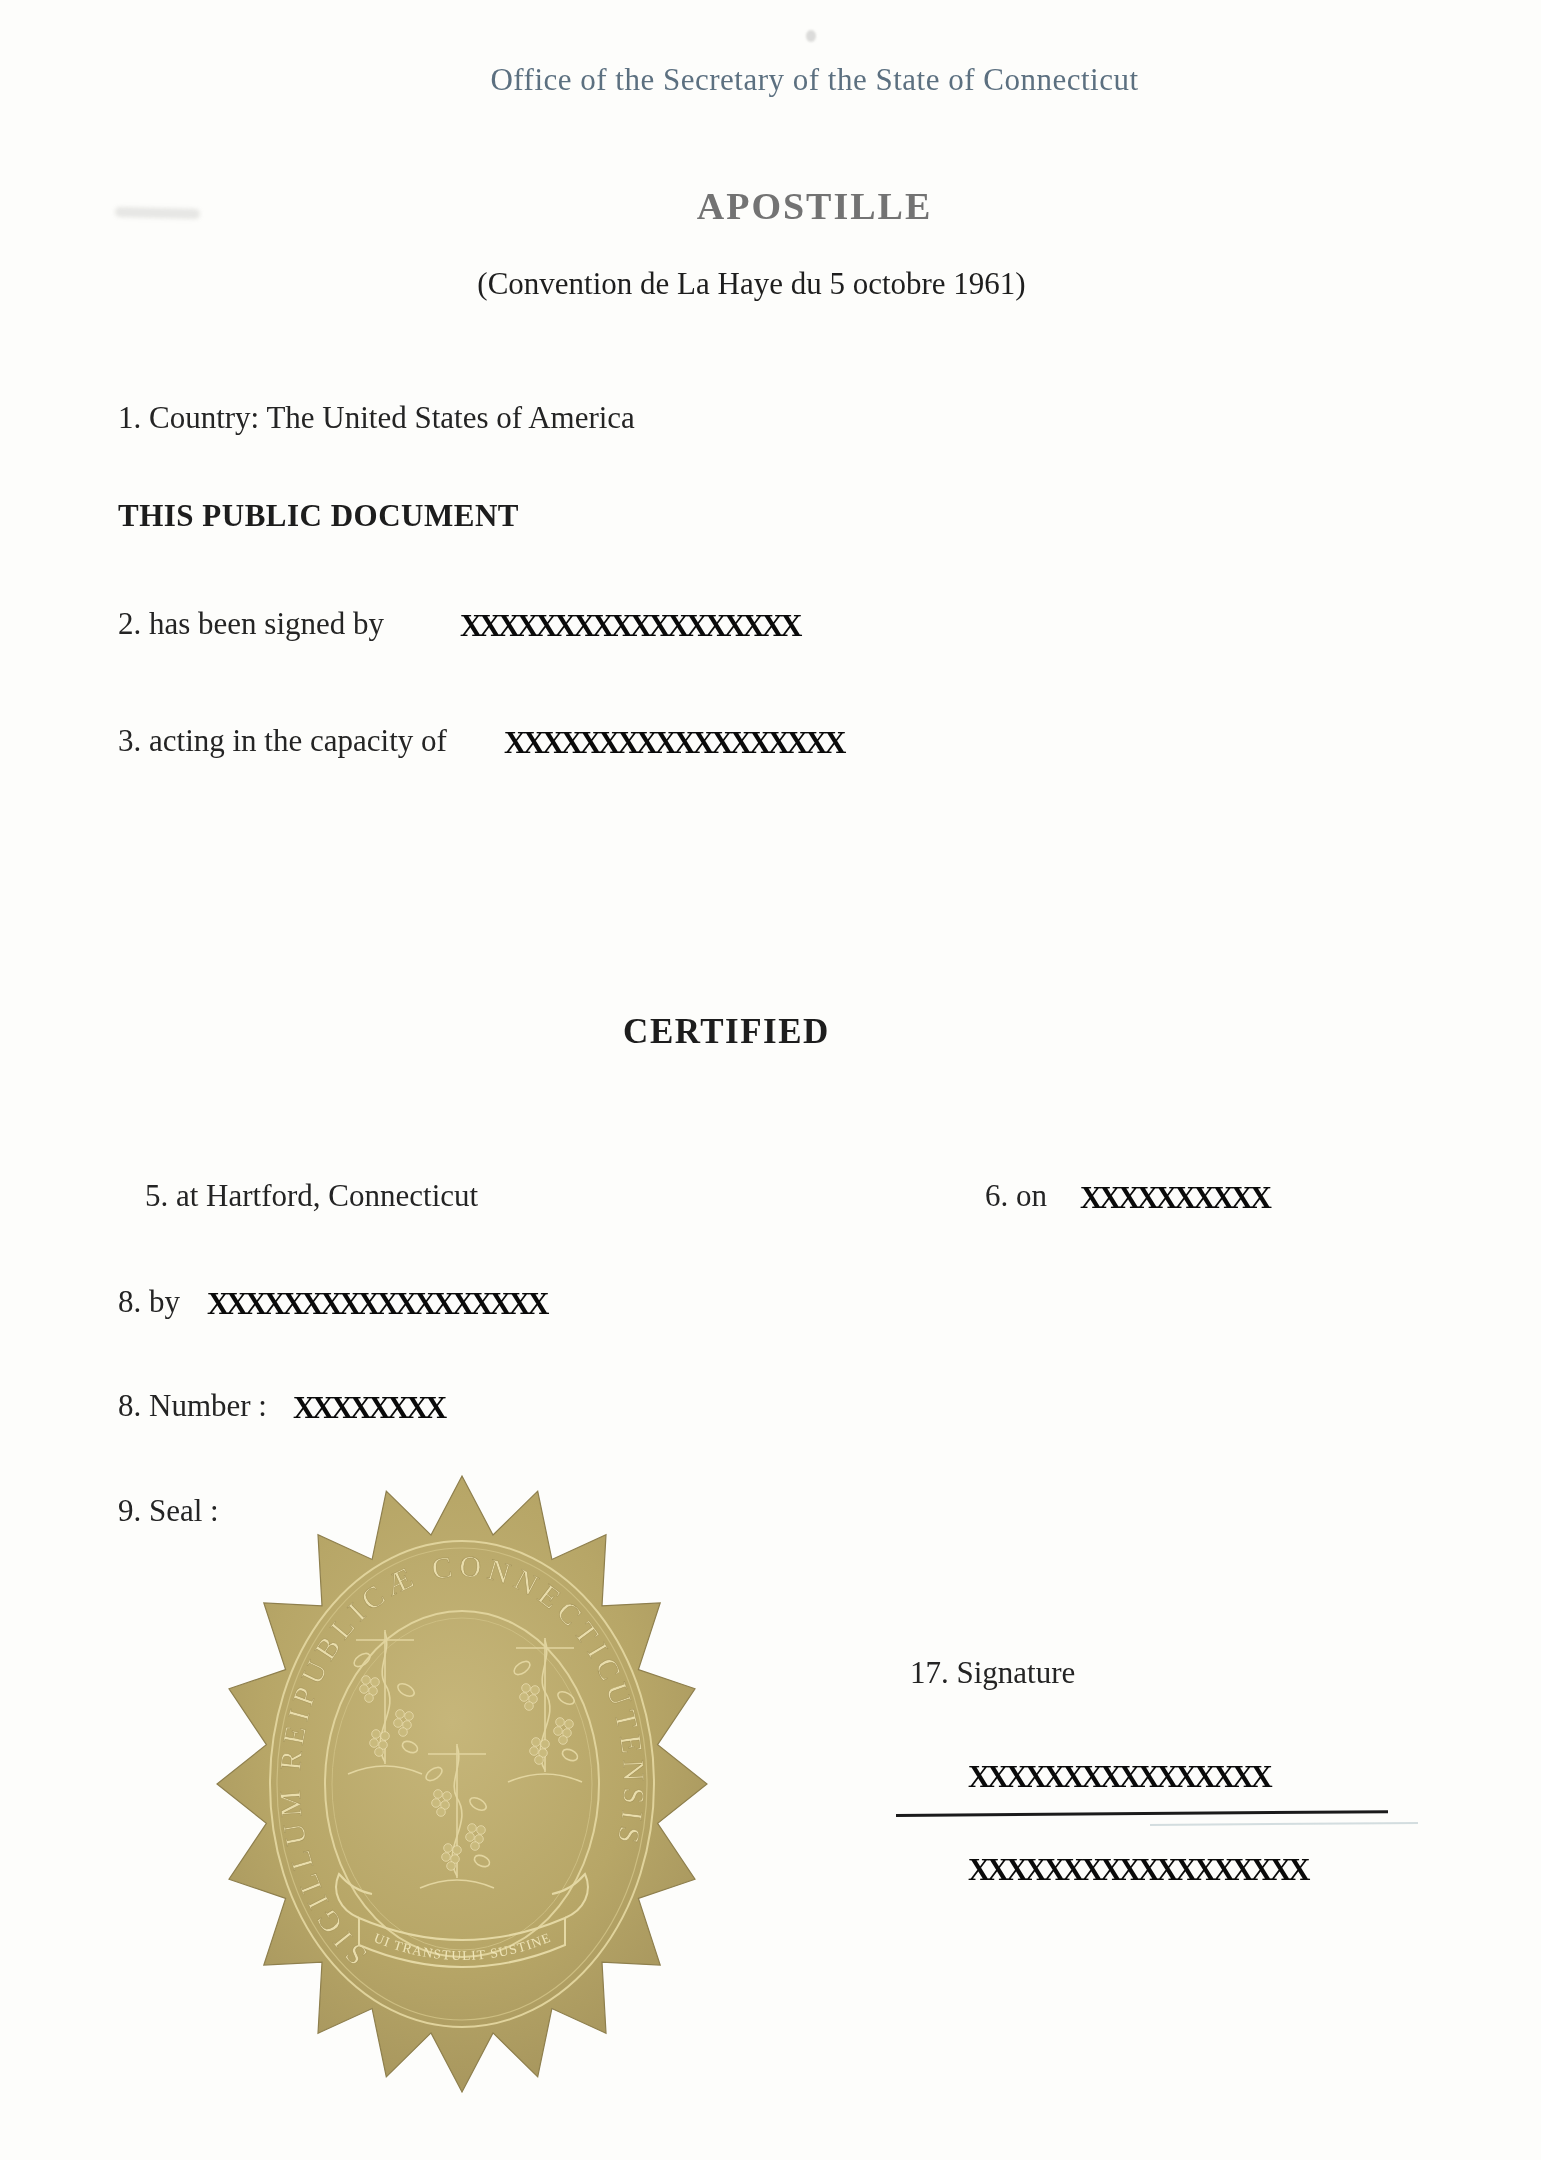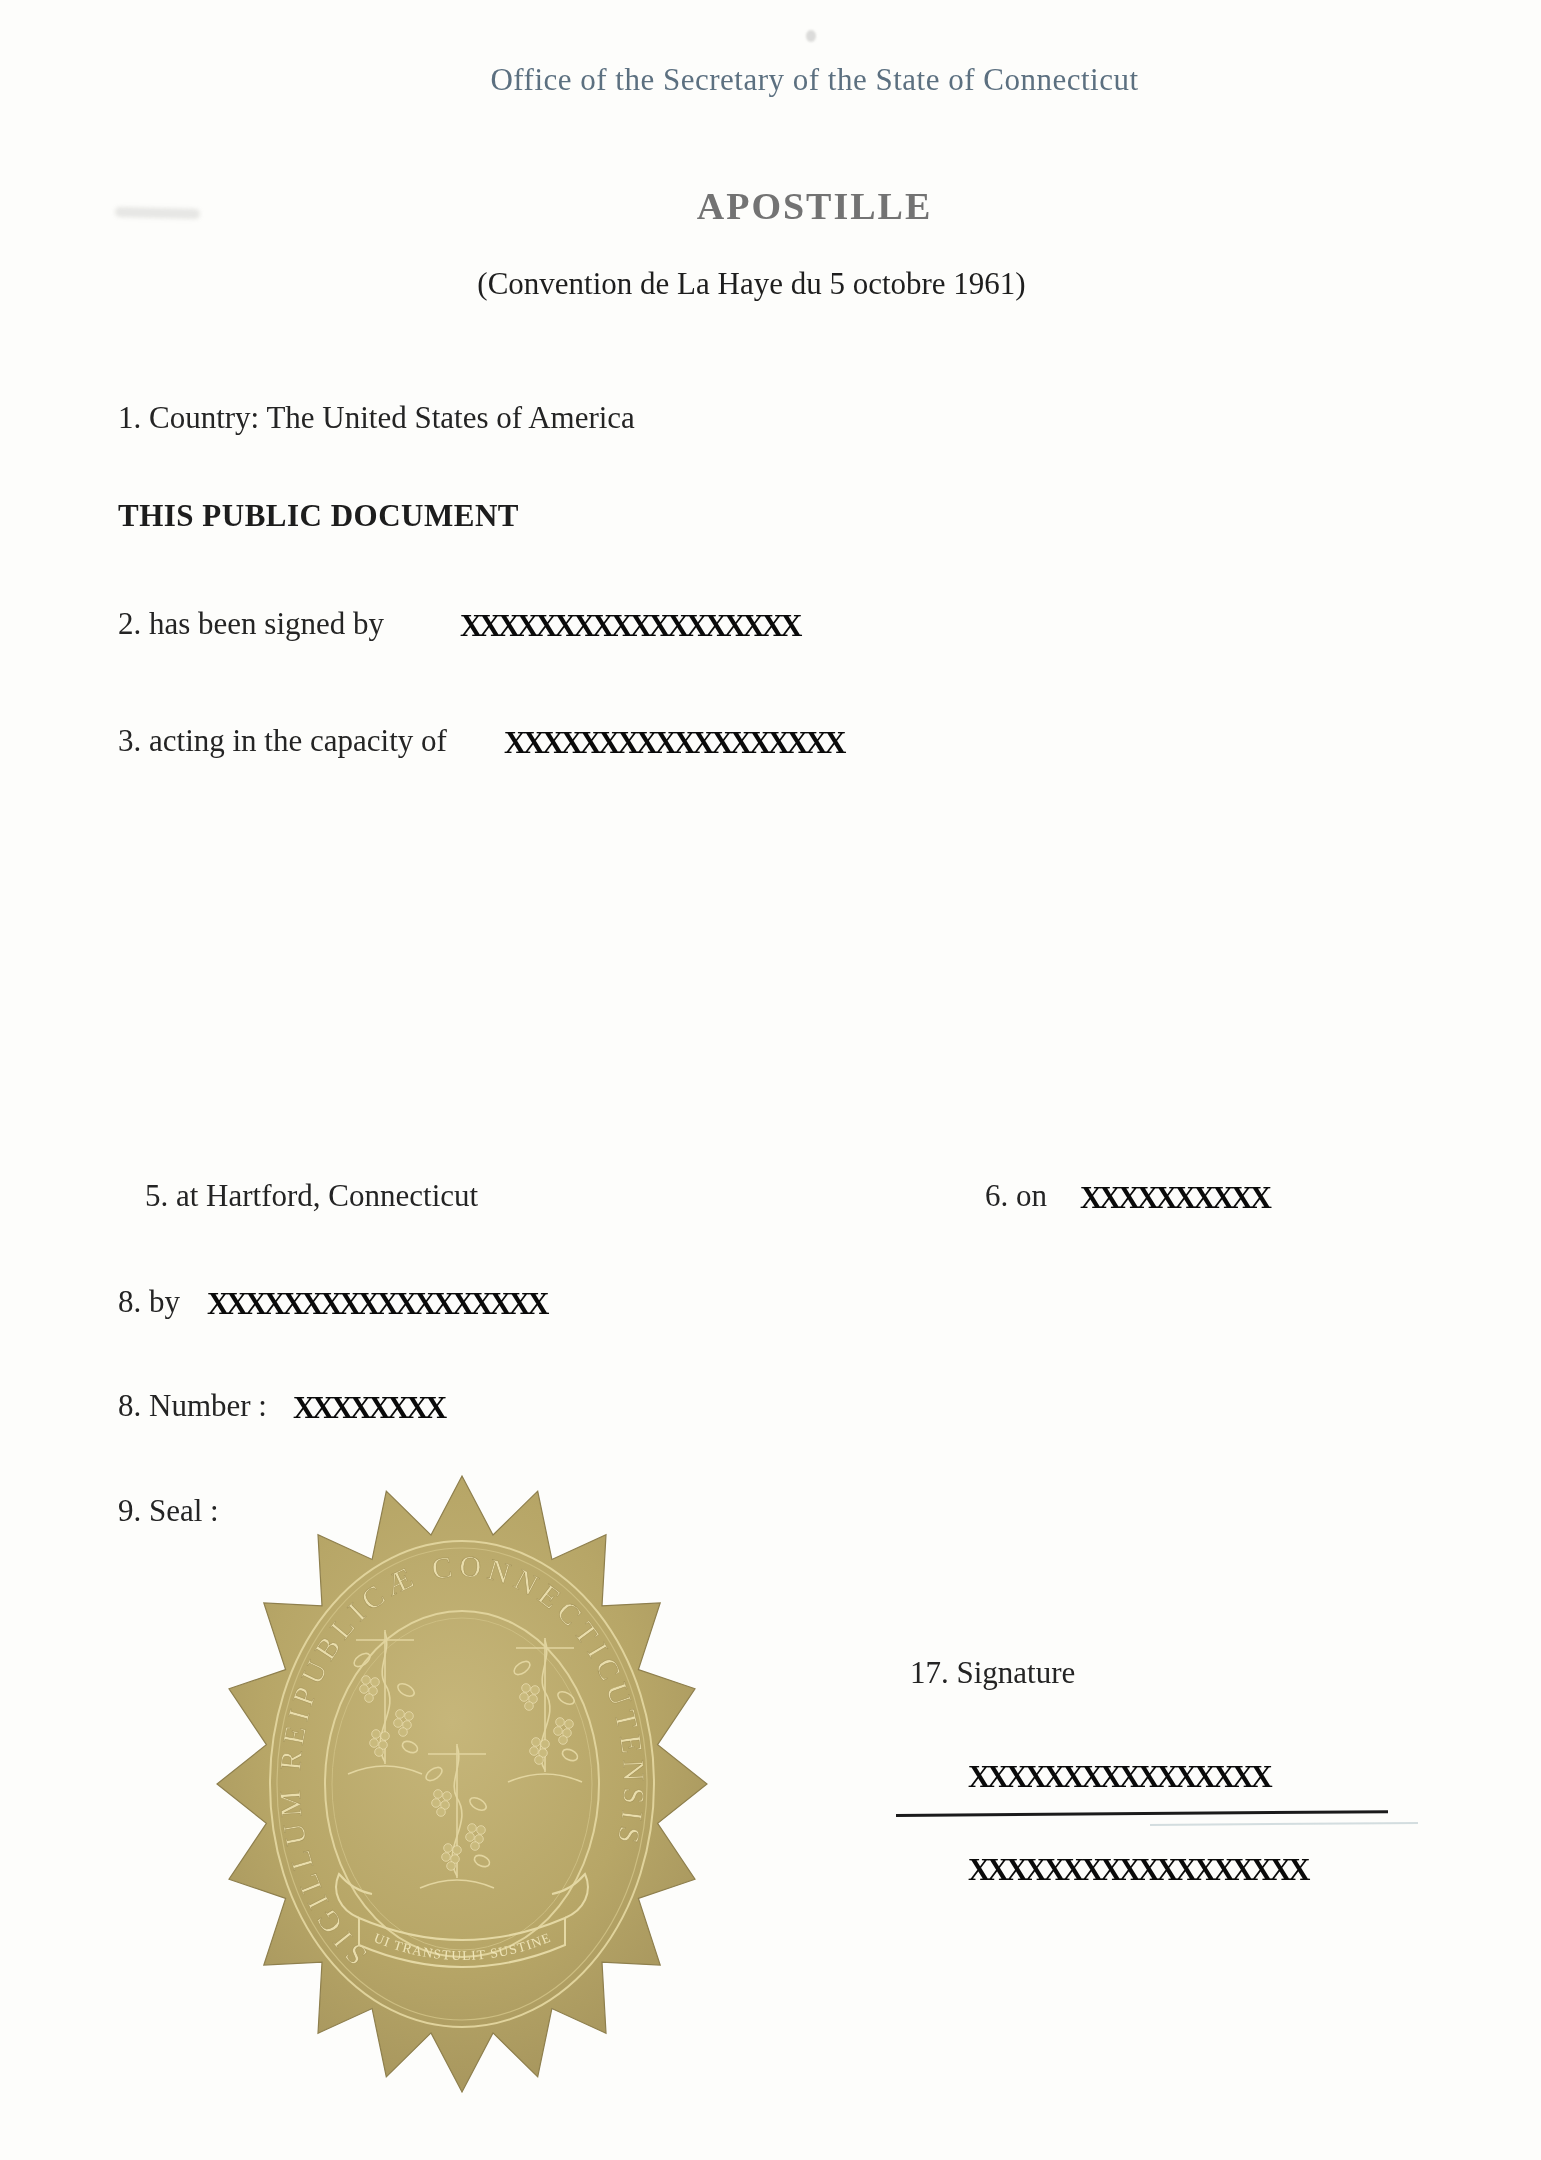--- a/index.html
+++ b/index.html
@@ -64,20 +64,21 @@
     <span>2. has been signed by</span>
     <span class="xval">XXXXXXXXXXXXXXXXXX</span>
   </div>
 
   <div class="row r3">
     <span>3. acting in the capacity of</span>
     <span class="xval">XXXXXXXXXXXXXXXXXX</span>
   </div>
 
 
+  <div class="abs certified">CERTIFIED</div>
 
   <div class="row r5">
     <span>5. at Hartford, Connecticut</span>
   </div>
 
   <div class="row r6">
     <span>6. on</span>
     <span class="xval">XXXXXXXXXX</span>
   </div>
 

